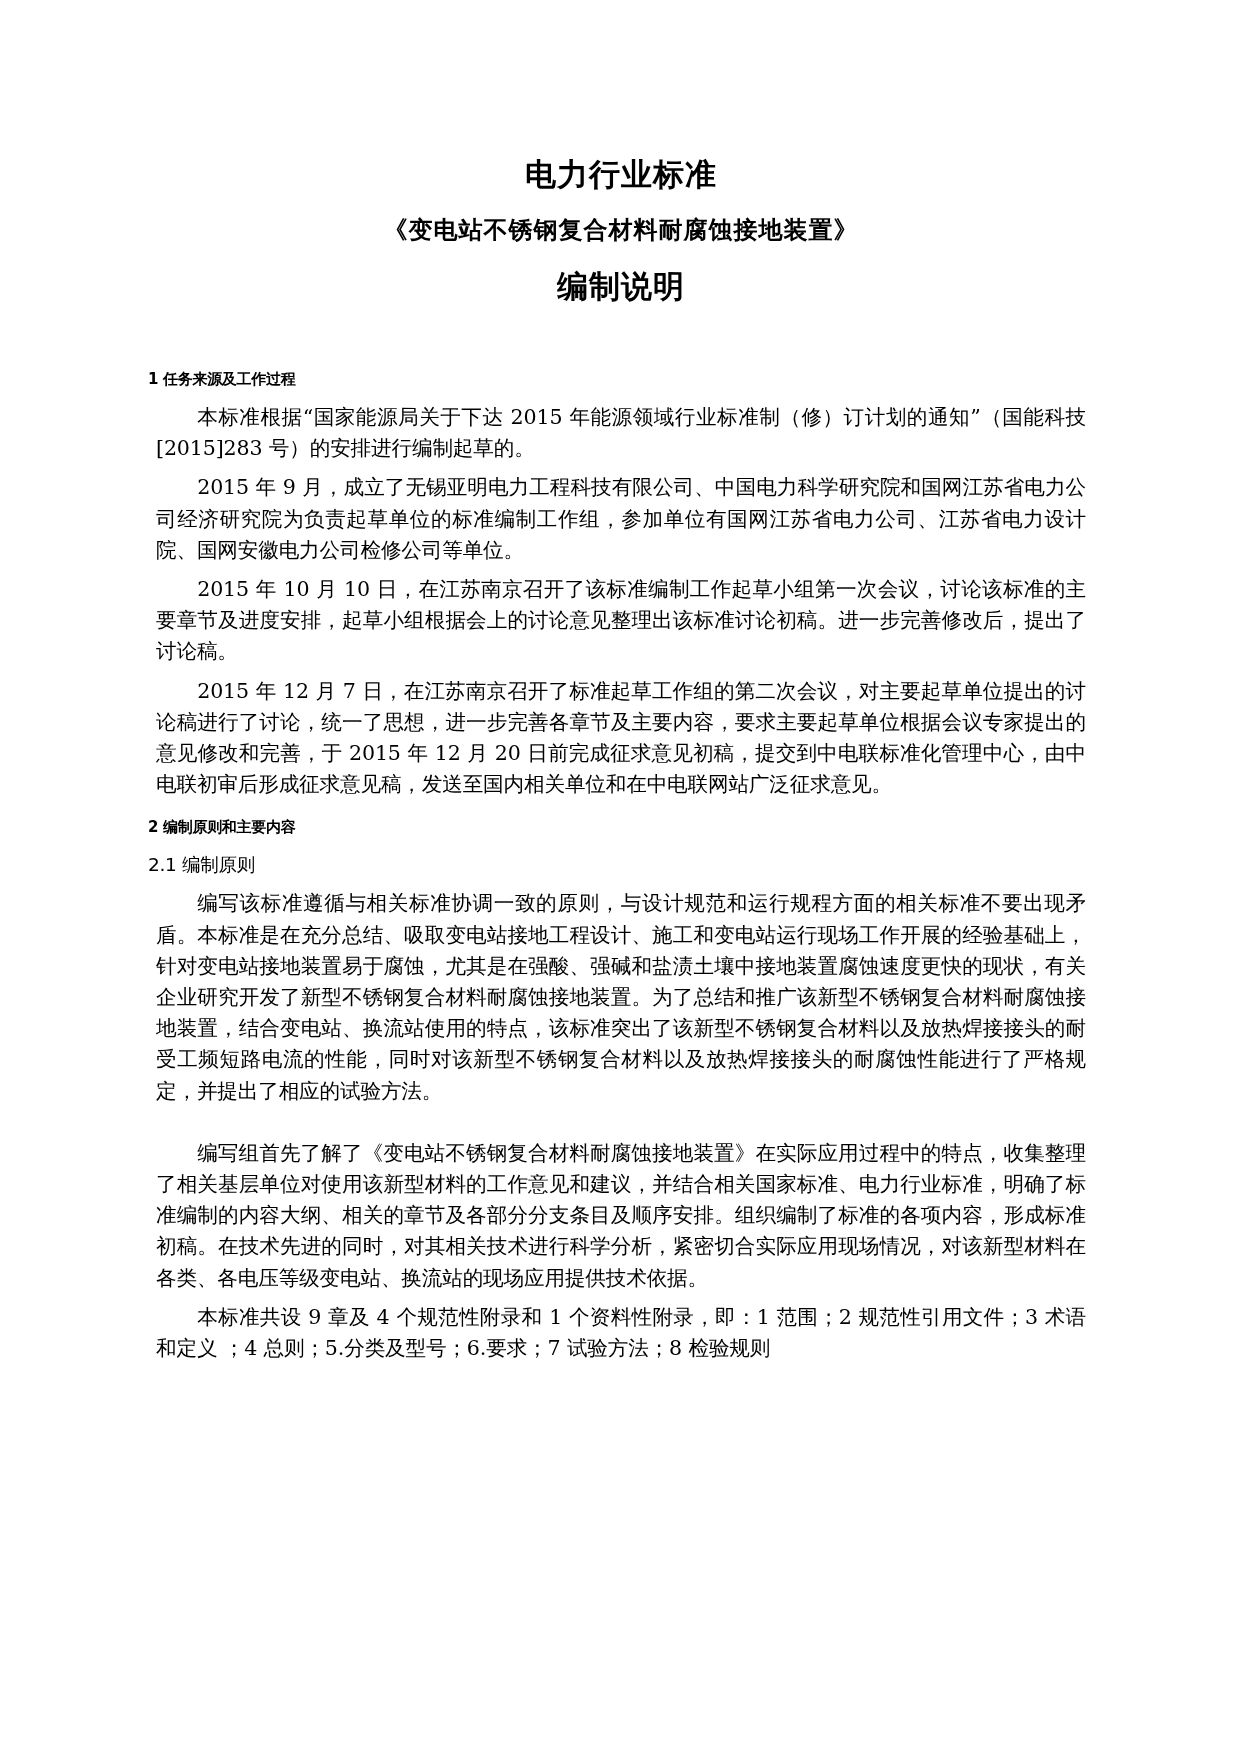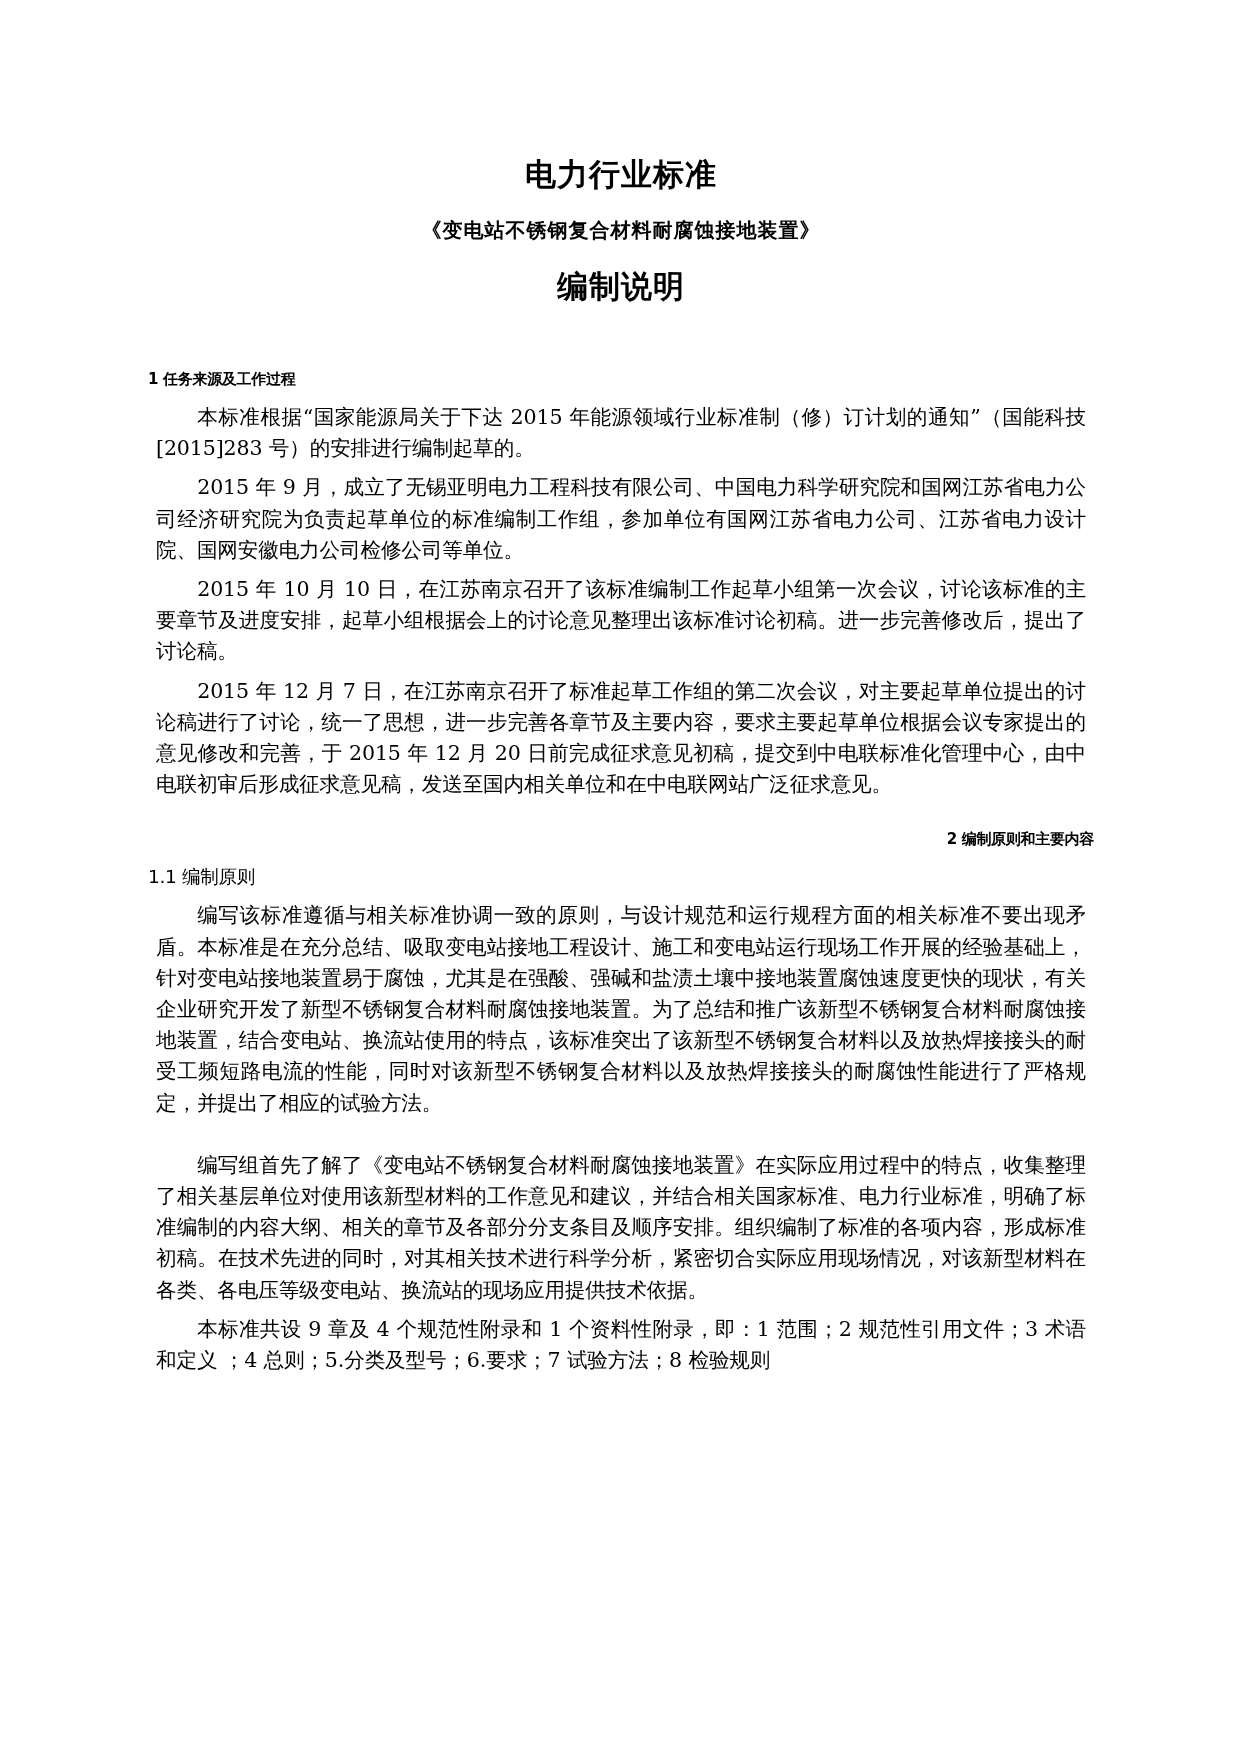--- a/index.html
+++ b/index.html
@@ -40,36 +40,35 @@
   .doc-title-line {
     font-family: "DejaVu Serif", "Liberation Serif", serif;
     font-weight: bold;
     font-size: 31px;
     line-height: 56px;
     letter-spacing: 1px;
     color: #000;
     white-space: nowrap;
   }
   .doc-title-line.main {
-    font-size: 20px;
+    font-size: 24px;
   }
 
   
   .h1 {
     font-family: "DejaVu Sans", "Liberation Sans", sans-serif;
     font-weight: bold;
     font-size: 15px;
     line-height: 30px;
     margin-top: 50px;
     margin-bottom: 6px;
     letter-spacing: -0.3px;
   }
   .h1.tight {
-    margin-top: 24px;
-    text-align: right;
+    margin-top: 12px;
   }
   .h2 {
     font-family: "DejaVu Sans", "Liberation Sans", sans-serif;
     font-weight: normal;
     font-size: 18.5px;
     line-height: 30px;
     margin-top: 8px;
     margin-bottom: 2px;
     letter-spacing: -0.3px;
   }
@@ -106,21 +105,21 @@
     <p class="para">本标准根据“国家能源局关于下达 2015 年能源领域行业标准制（修）订计划的通知”（国能科技[2015]283 号）的安排进行编制起草的。</p>
 
     <p class="para">2015 年 9 月，成立了无锡亚明电力工程科技有限公司、中国电力科学研究院和国网江苏省电力公司经济研究院为负责起草单位的标准编制工作组，参加单位有国网江苏省电力公司、江苏省电力设计院、国网安徽电力公司检修公司等单位。</p>
 
     <p class="para">2015 年 10 月 10 日，在江苏南京召开了该标准编制工作起草小组第一次会议，讨论该标准的主要章节及进度安排，起草小组根据会上的讨论意见整理出该标准讨论初稿。进一步完善修改后，提出了讨论稿。</p>
 
     <p class="para">2015 年 12 月 7 日，在江苏南京召开了标准起草工作组的第二次会议，对主要起草单位提出的讨论稿进行了讨论，统一了思想，进一步完善各章节及主要内容，要求主要起草单位根据会议专家提出的意见修改和完善，于 2015 年 12 月 20 日前完成征求意见初稿，提交到中电联标准化管理中心，由中电联初审后形成征求意见稿，发送至国内相关单位和在中电联网站广泛征求意见。</p>
 
     <div class="h1 tight">2 编制原则和主要内容</div>
 
-    <div class="h2">1.1 编制原则</div>
+    <div class="h2">2.1 编制原则</div>
 
     <p class="para">编写该标准遵循与相关标准协调一致的原则，与设计规范和运行规程方面的相关标准不要出现矛盾。本标准是在充分总结、吸取变电站接地工程设计、施工和变电站运行现场工作开展的经验基础上，针对变电站接地装置易于腐蚀，尤其是在强酸、强碱和盐渍土壤中接地装置腐蚀速度更快的现状，有关企业研究开发了新型不锈钢复合材料耐腐蚀接地装置。为了总结和推广该新型不锈钢复合材料耐腐蚀接地装置，结合变电站、换流站使用的特点，该标准突出了该新型不锈钢复合材料以及放热焊接接头的耐受工频短路电流的性能，同时对该新型不锈钢复合材料以及放热焊接接头的耐腐蚀性能进行了严格规定，并提出了相应的试验方法。</p>
 
     <p class="para spaced">编写组首先了解了《变电站不锈钢复合材料耐腐蚀接地装置》在实际应用过程中的特点，收集整理了相关基层单位对使用该新型材料的工作意见和建议，并结合相关国家标准、电力行业标准，明确了标准编制的内容大纲、相关的章节及各部分分支条目及顺序安排。组织编制了标准的各项内容，形成标准初稿。在技术先进的同时，对其相关技术进行科学分析，紧密切合实际应用现场情况，对该新型材料在各类、各电压等级变电站、换流站的现场应用提供技术依据。</p>
 
 
     <p class="para">本标准共设 9 章及 4 个规范性附录和 1 个资料性附录，即：1 范围；2 规范性引用文件；3 术语和定义 ；4 总则；5.分类及型号；6.要求；7 试验方法；8 检验规则</p>
 
   </div>
 </div>

